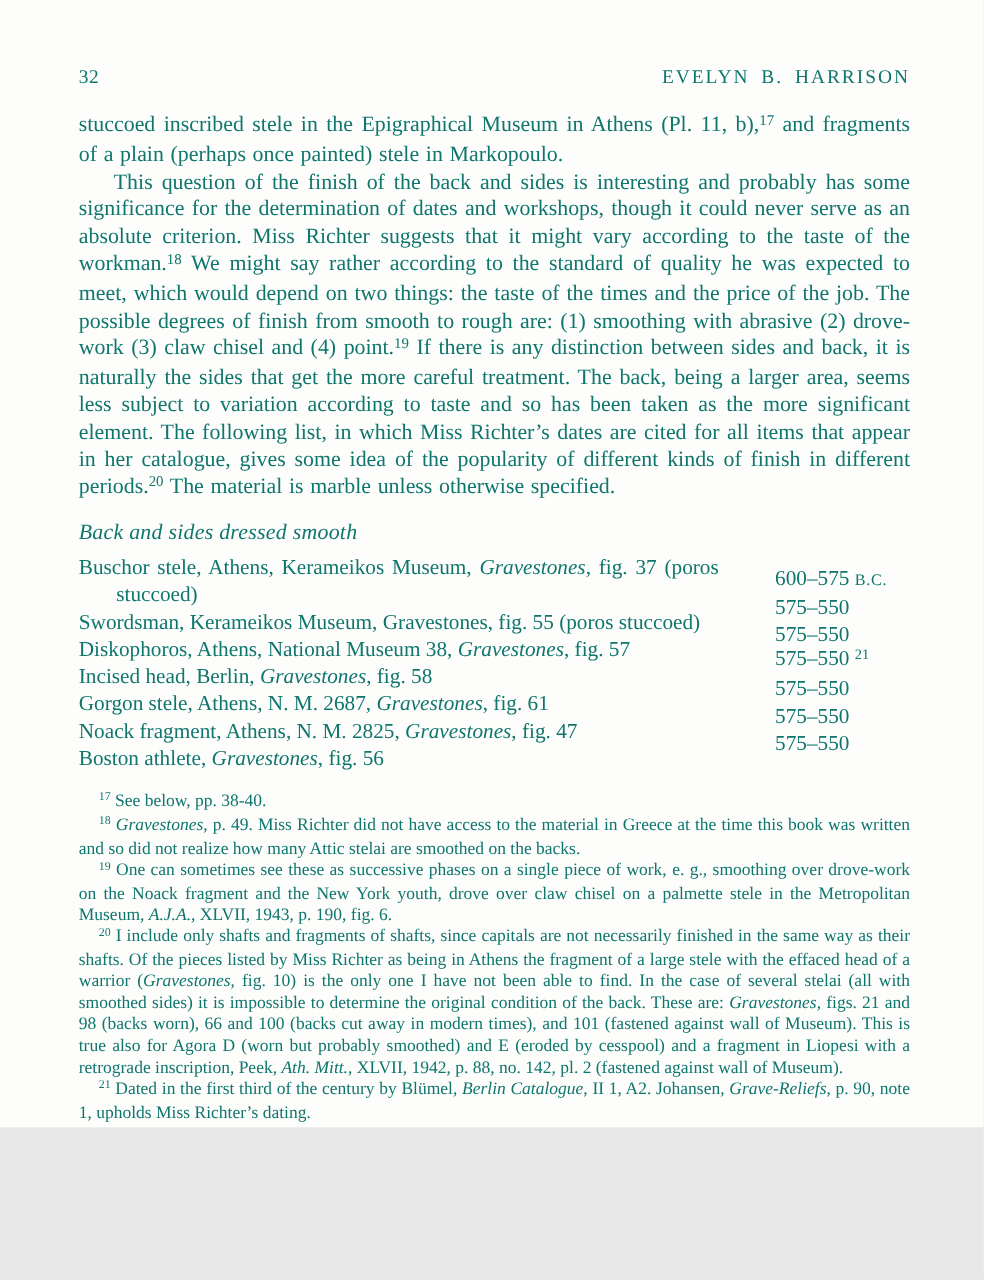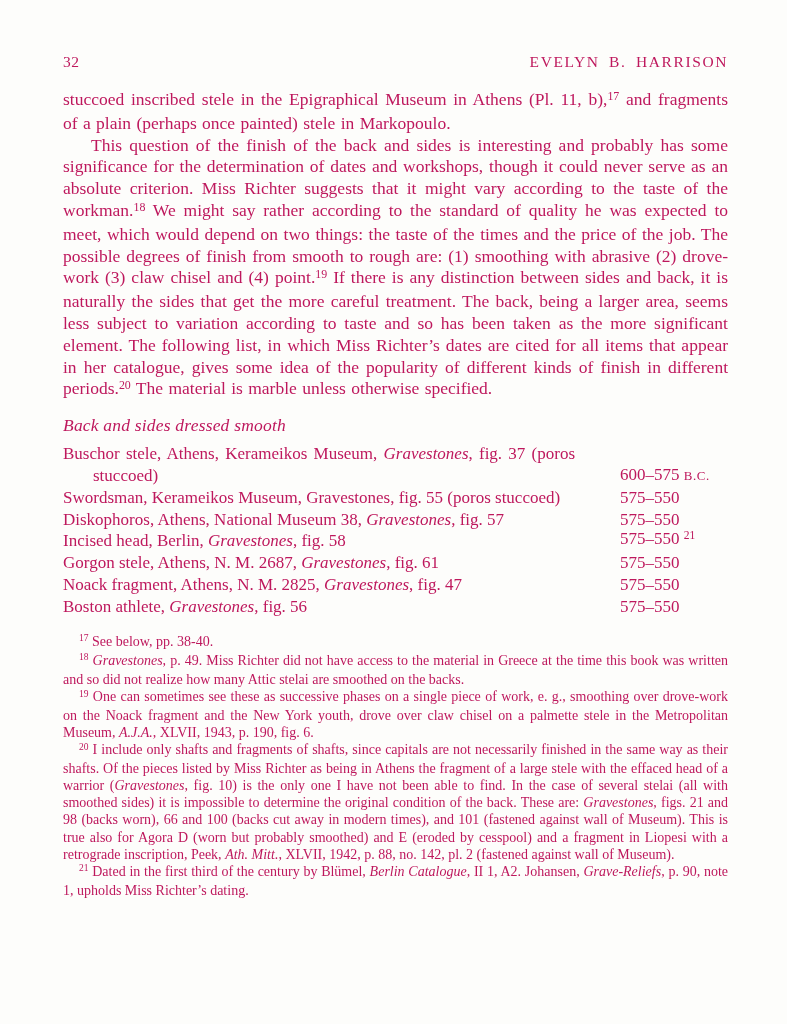--- a/index.html
+++ b/index.html
@@ -1,21 +1,21 @@
 <!DOCTYPE html>
 <html><head>
 <meta charset="utf-8">
 <style>
   html, body { margin: 0; padding: 0; background: #e8e8e8; }
   .page {
     position: relative;
     width: 787px;
-    height: 1024px;
+    height: 902px;
     background: #fdfdfb;
-    color: #be185d;
+    color: #0f766e;
     font-family: "Liberation Serif", "DejaVu Serif", serif;
     overflow: hidden;
   }
   .content {
     position: absolute;
     left: 63px;
     top: 52px;
     width: 665px;
   }
   .running-header {
@@ -58,21 +58,21 @@
   .list-row { position: relative; }
   .list-row .desc {
     width: 482px;
     padding-left: 30px;
     text-indent: -30px;
     text-align: justify;
   }
   .list-row .date {
     position: absolute;
     left: 557px;
-    bottom: 0;
+    bottom: 12px;
     white-space: nowrap;
     margin-top: 22px;
   }
   .footnotes {
     margin-top: 15px;
     font-size: 14px;
     line-height: 17.1px;
     text-align: justify;
   }
   .footnote { margin: 0; text-indent: 16px; }

